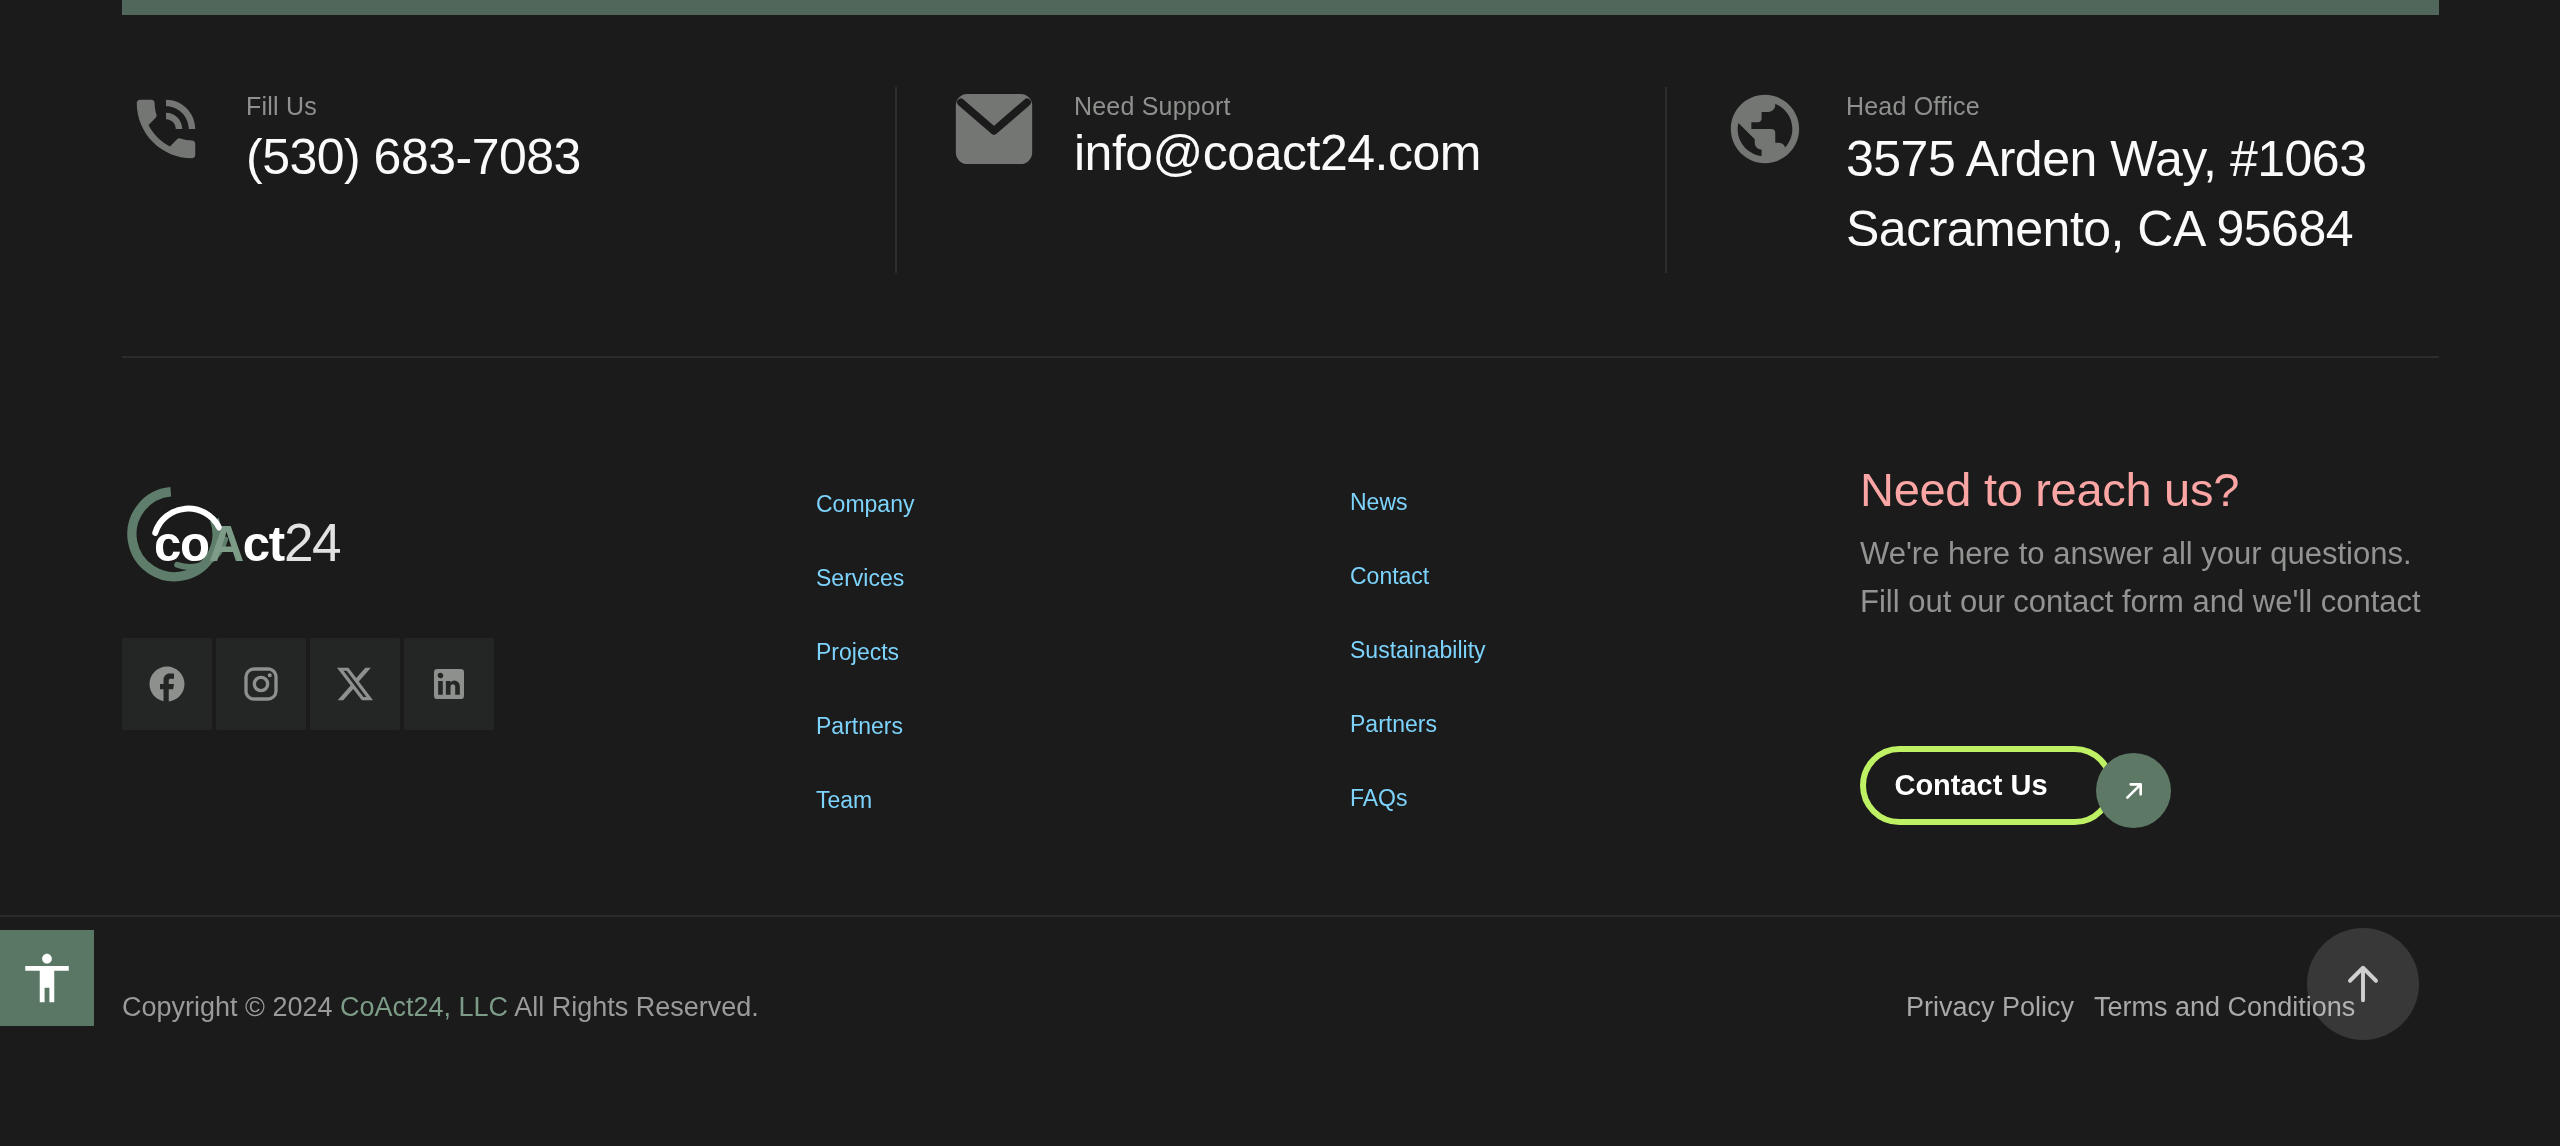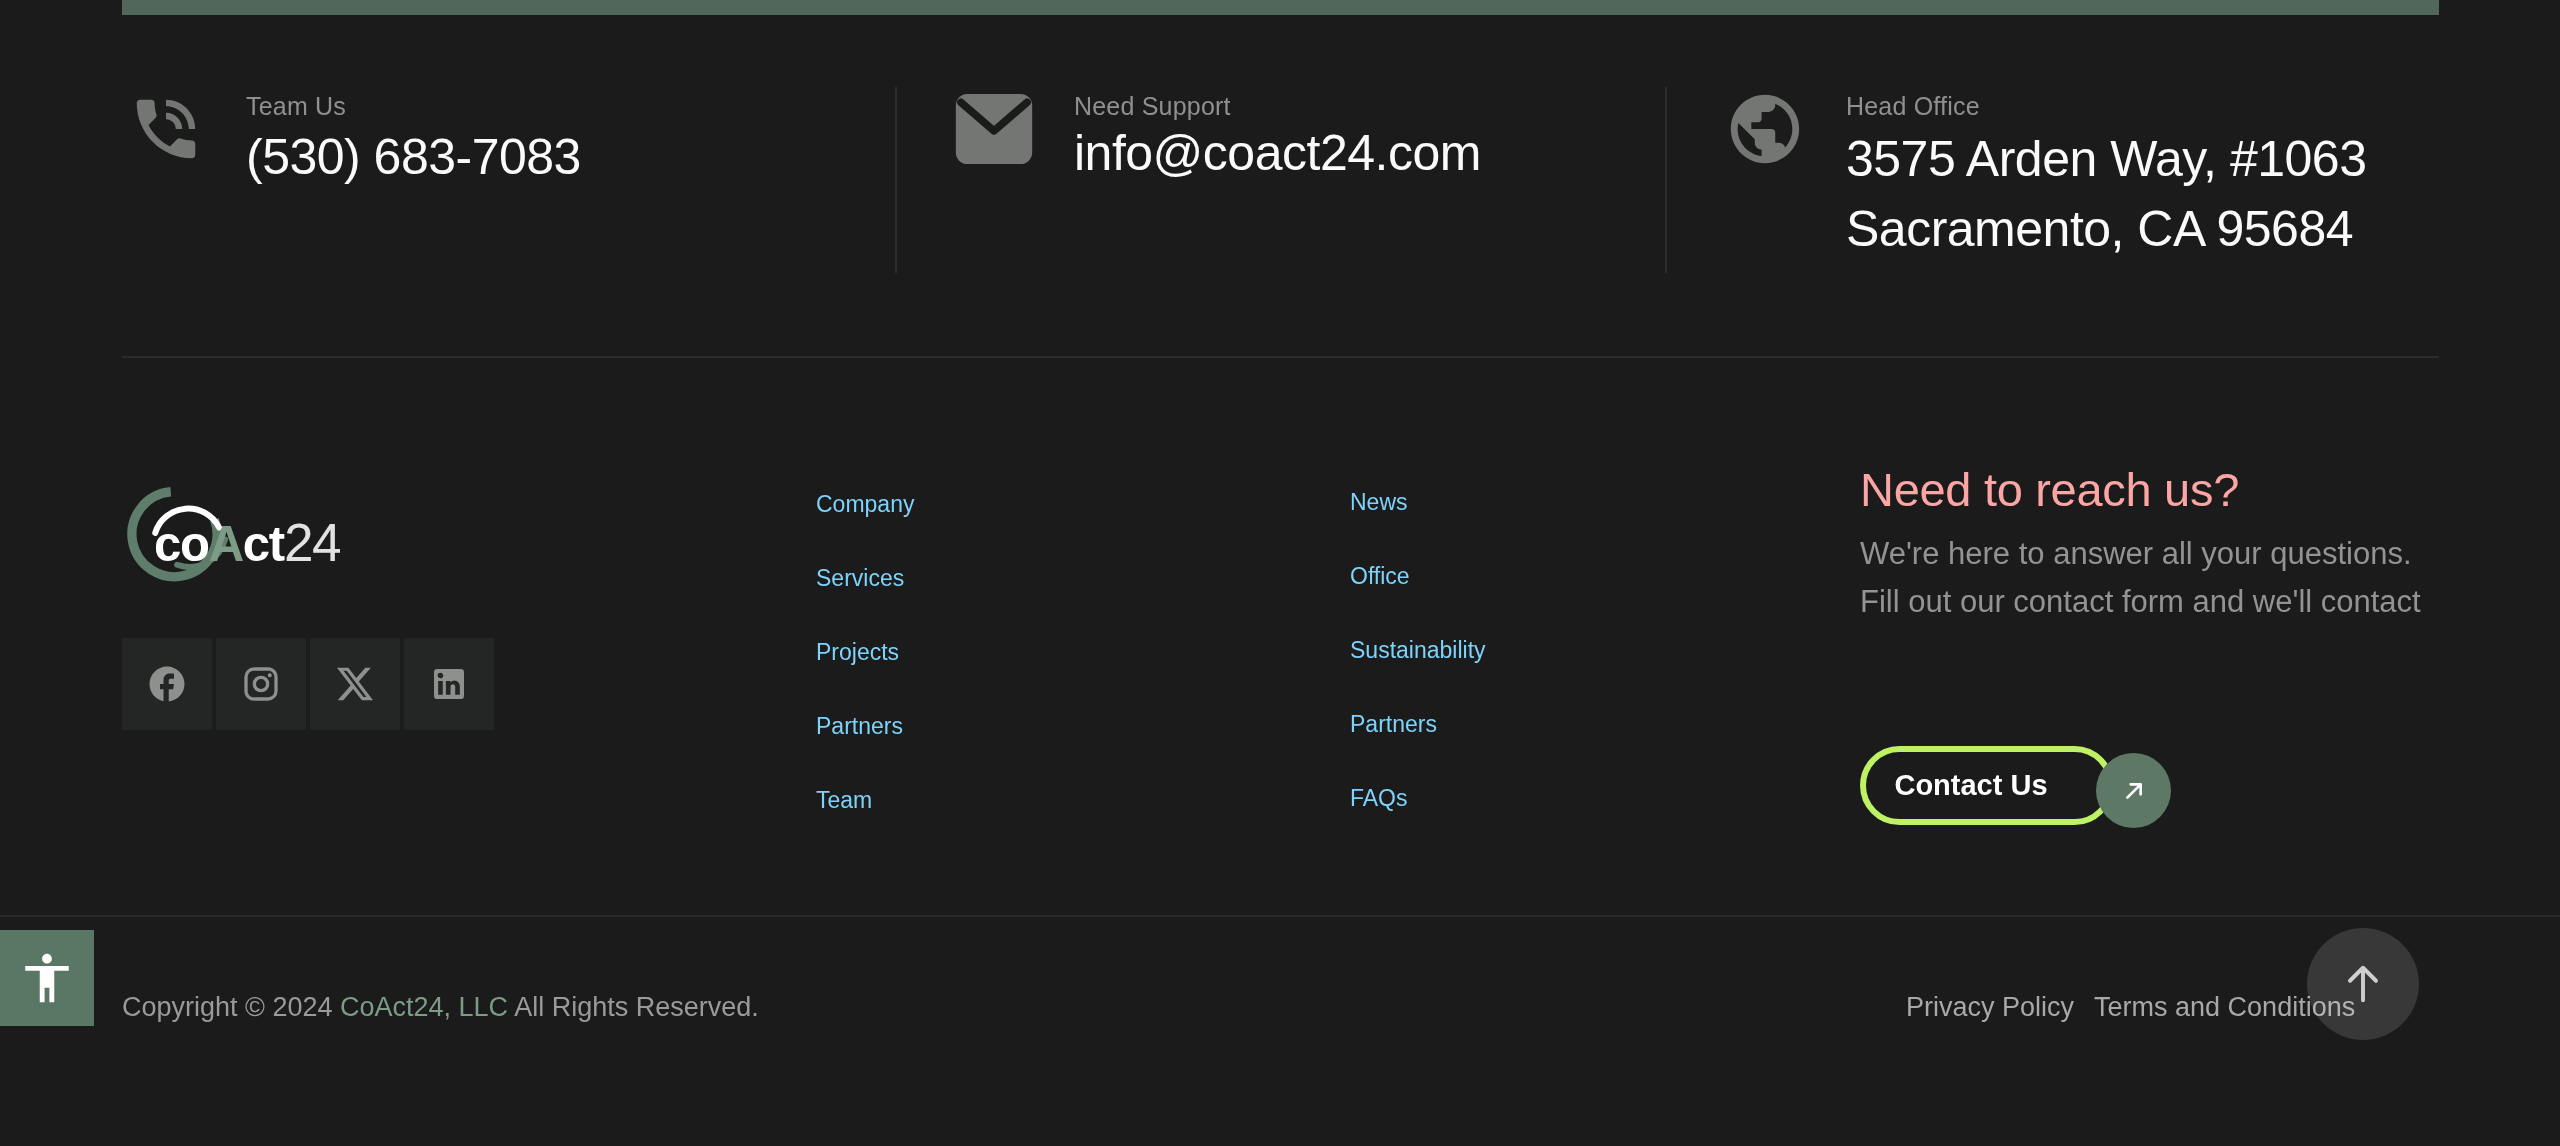--- a/index.html
+++ b/index.html
@@ -70,21 +70,21 @@
   }
 </style>
 </head>
 <body>
 
 <div class="abs topbar"></div>
 
 <svg class="abs c-icon" style="left:127px;top:90px" width="78" height="78" viewBox="0 0 24 24">
   <path fill="currentColor" d="M20 15.5c-1.25 0-2.45-.2-3.57-.57-.35-.11-.74-.03-1.02.24l-2.2 2.2c-2.83-1.44-5.15-3.75-6.59-6.59l2.2-2.21c.27-.26.35-.65.24-1C8.7 6.45 8.5 5.25 8.5 4c0-.55-.45-1-1-1H4c-.55 0-1 .45-1 1 0 9.39 7.61 17 17 17 .55 0 1-.45 1-1v-3.5c0-.55-.45-1-1-1zM19 12h2c0-4.97-4.03-9-9-9v2c3.87 0 7 3.13 7 7zm-4 0h2c0-2.76-2.24-5-5-5v2c1.66 0 3 1.34 3 3z"></path>
 </svg>
-<div class="abs c-label" style="left:246px;top:92px">Team Us</div>
+<div class="abs c-label" style="left:246px;top:92px">Fill Us</div>
 <a class="abs c-value" style="left:246px;top:128px;text-decoration:none">(530) 683-7083</a>
 
 <div class="abs vdiv" style="left:895px;top:87px"></div>
 
 <svg class="abs c-icon" style="left:955px;top:94px" width="78" height="70" viewBox="0 0 24 22">
   <path fill="currentColor" d="M3.6 0h16.8A3.6 3.6 0 0 1 24 3.6v14.8a3.6 3.6 0 0 1-3.6 3.6H3.6A3.6 3.6 0 0 1 0 18.4V3.6A3.6 3.6 0 0 1 3.6 0z"></path>
   <path fill="none" stroke="#1a1b1a" stroke-width="2.4" stroke-linecap="round" stroke-linejoin="round" d="M1.6 2.6 12 11.6 22.4 2.6"></path>
 </svg>
 <div class="abs c-label" style="left:1074px;top:92px">Need Support</div>
 <a class="abs c-value" style="left:1074px;top:124px;text-decoration:none">info@coact24.com</a>
@@ -147,21 +147,21 @@
     </li>
   <li>
       <a>Team</a>
     </li>
 </ul>
 <ul class="abs nav-col" style="left:1350px;top:465px">
   <li>
       <a>News</a>
     </li>
   <li>
-      <a>Office</a>
+      <a>Contact</a>
     </li>
   <li>
       <a>Sustainability</a>
     </li>
   <li>
       <a>Partners</a>
     </li>
   <li>
       <a>FAQs</a>
     </li>

